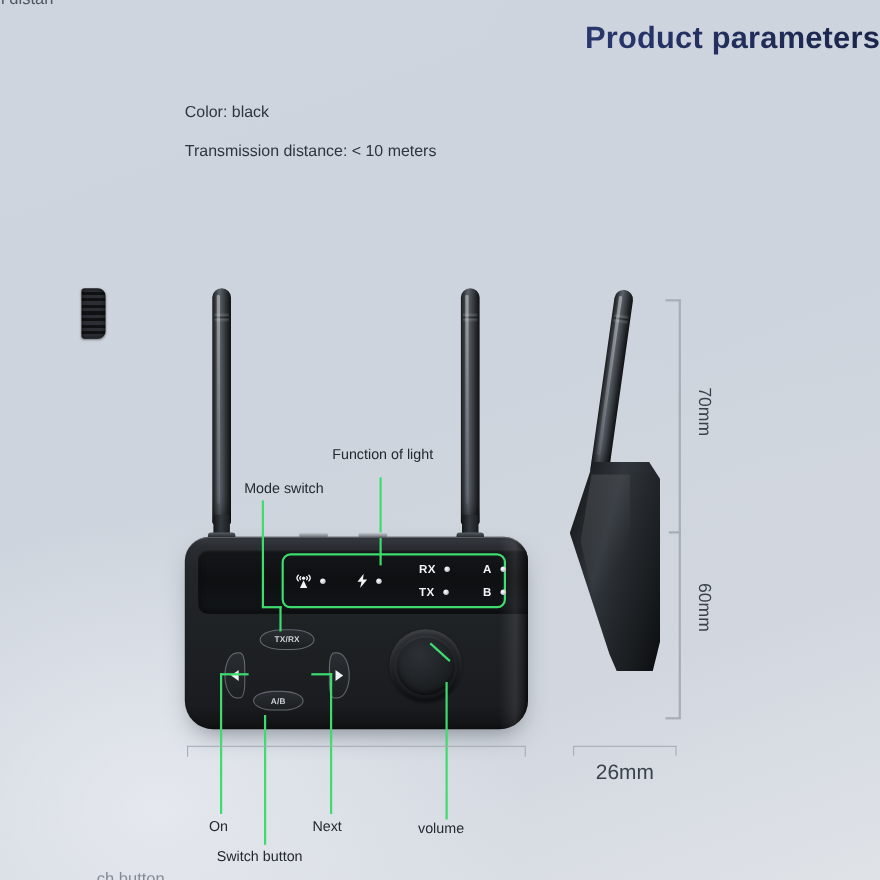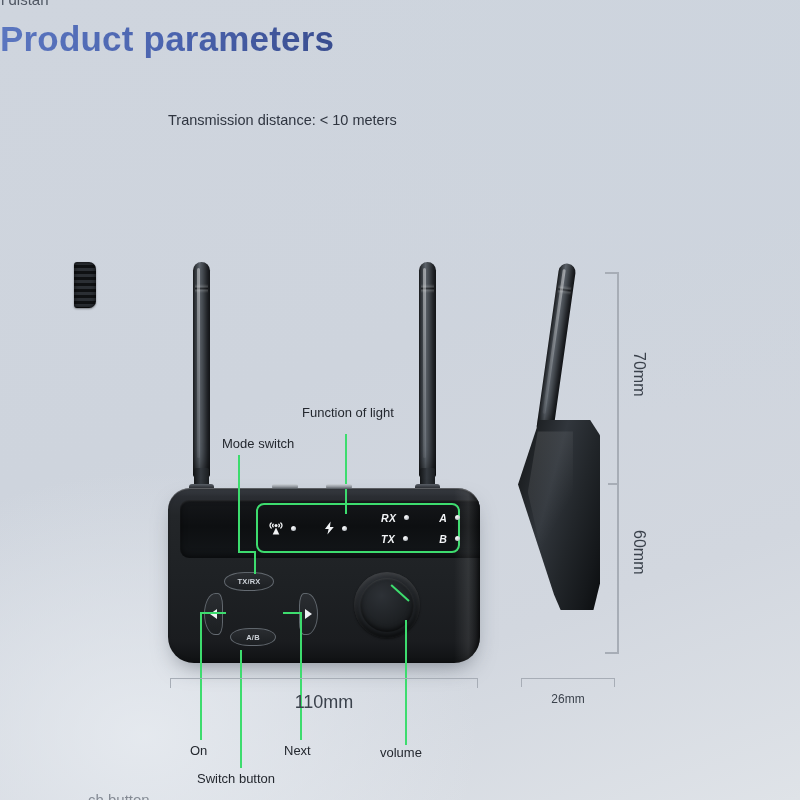--- a/index.html
+++ b/index.html
@@ -42,22 +42,22 @@
     top: 791px;
     opacity: 0.55;
   }
 
   
   #title {
     position: absolute;
     left: 0;
     top: 19px;
     width: 800px;
-    text-align: left;
-    font-size: 35px;
+    text-align: right;
+    font-size: 28px;
     font-weight: bold;
     letter-spacing: 0.2px;
     background: linear-gradient(100deg, #5b76c0 0%, #4a63ae 22%, #2c3c77 58%, #1b2449 100%);
     -webkit-background-clip: text;
     background-clip: text;
     color: transparent;
     -webkit-text-fill-color: transparent;
   }
 
   #params {
@@ -205,21 +205,20 @@
 
   #display-panel {
     position: absolute;
     left: 12px;
     top: 12px;
     width: 328px;
     height: 58px;
     border-radius: 9px;
     background: linear-gradient(180deg, #15171a 0%, #0d0f11 45%, #131619 100%);
     box-shadow: inset 0 1px 2px rgba(255,255,255,0.10), inset 0 -2px 6px rgba(0,0,0,0.6);
-    font-style: italic;
   }
 
   #indicator-box {
     position: absolute;
     left: 76px;
     top: 3px;
     width: 204px;
     height: 50px;
     border: 2px solid #3ddc6e;
     border-radius: 8px;
@@ -271,21 +270,21 @@
     background: linear-gradient(180deg, #2a2d31, #1c1f22);
     display: flex;
     align-items: center;
     justify-content: center;
     color: #cdd2d8;
     font-size: 7.5px;
     font-weight: bold;
     letter-spacing: 0.2px;
   }
   #btn-txrx {
-    left: 56px;
+    left: 68px;
     top: 84px;
     width: 48px;
     height: 17px;
     border-radius: 50% / 60%;
   }
   #btn-ab {
     left: 62px;
     top: 140px;
     width: 44px;
     height: 16px;
@@ -436,21 +435,21 @@
     color: #3b424c;
     writing-mode: vertical-rl;
     text-orientation: mixed;
   }
   #label-26 {
     position: absolute;
     left: 508px;
     top: 692px;
     width: 120px;
     text-align: center;
-    font-size: 12px;
+    font-size: 19px;
     color: #3b424c;
   }
   #bracket-26 {
     position: absolute;
     left: 521px;
     top: 678px;
     width: 94px;
     height: 9px;
     border-top: 1.5px solid #a7adb6;
     border-left: 1.5px solid #a7adb6;
@@ -463,20 +462,21 @@
 
 <div id="page">
 
   <div class="bleed" id="bleed-top">n distan</div>
   <div class="bleed" id="bleed-bottom">ch button</div>
 
   <div id="title">Product parameters</div>
 
   <div id="params">
     <div class="param-row">
+      <div class="param-col-left"><span class="param-text">Color: black</span></div>
     </div>
     <div class="param-row">
       <div class="param-col-left"><span class="param-text">Transmission distance: &lt; 10 meters</span></div>
     </div>
   </div>
 
   <div id="front-view">
 
     <div class="antenna" id="antenna-left">
       <div class="rod"></div>
@@ -576,21 +576,20 @@
 
   <div class="lead lead-v" style="left:300px; top:612px; height:128px;"></div>
   <div class="lead lead-h" style="left:283px; top:612px; width:19px;"></div>
   <div class="callout-label" style="left:284px; top:743px;">Next</div>
 
   <div class="lead lead-v" style="left:405px; top:620px; height:125px;"></div>
   <div class="lead" style="left:385px; top:600px; width:24px; height:2px; transform:rotate(42deg); transform-origin:100% 50%;"></div>
   <div class="callout-label" style="left:380px; top:745px;">volume</div>
 
   <div id="bracket-110"></div>
-  <div id="label-110">110mm</div>
 
   <div id="side-view">
     <div class="antenna" id="side-antenna">
       <div class="rod"></div>
     </div>
     <div id="side-body">
       <div class="shape"></div>
       <div class="hi"></div>
     </div>
   </div>

